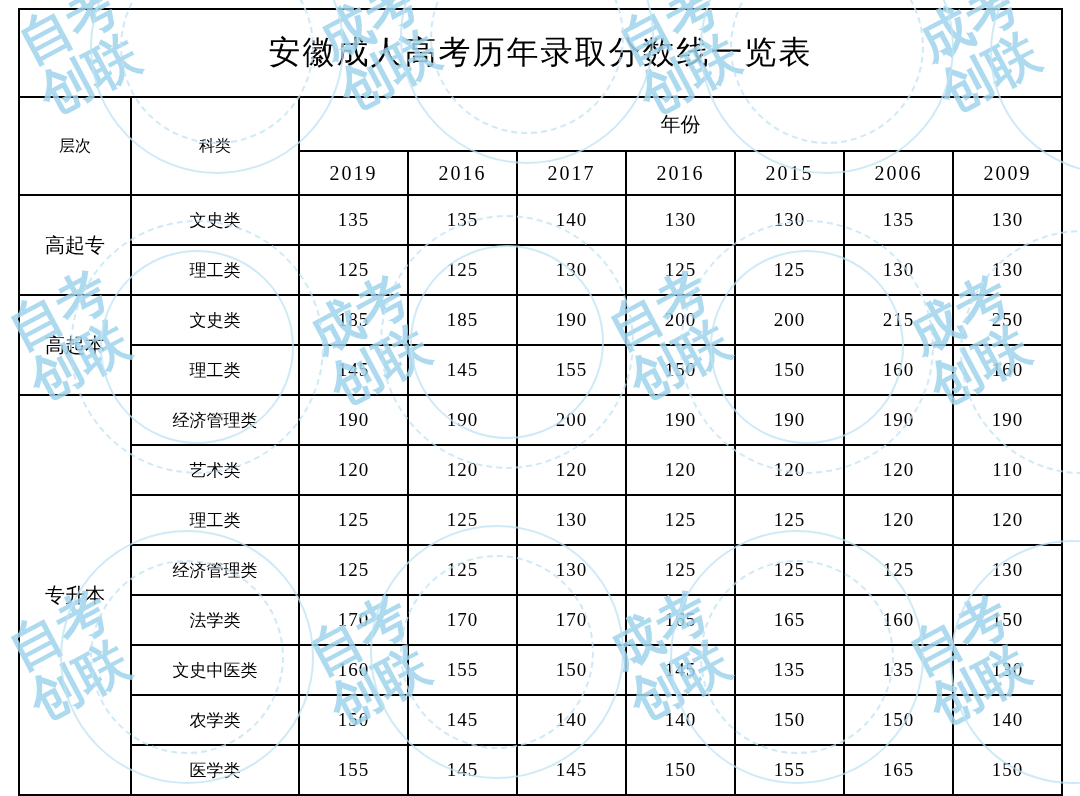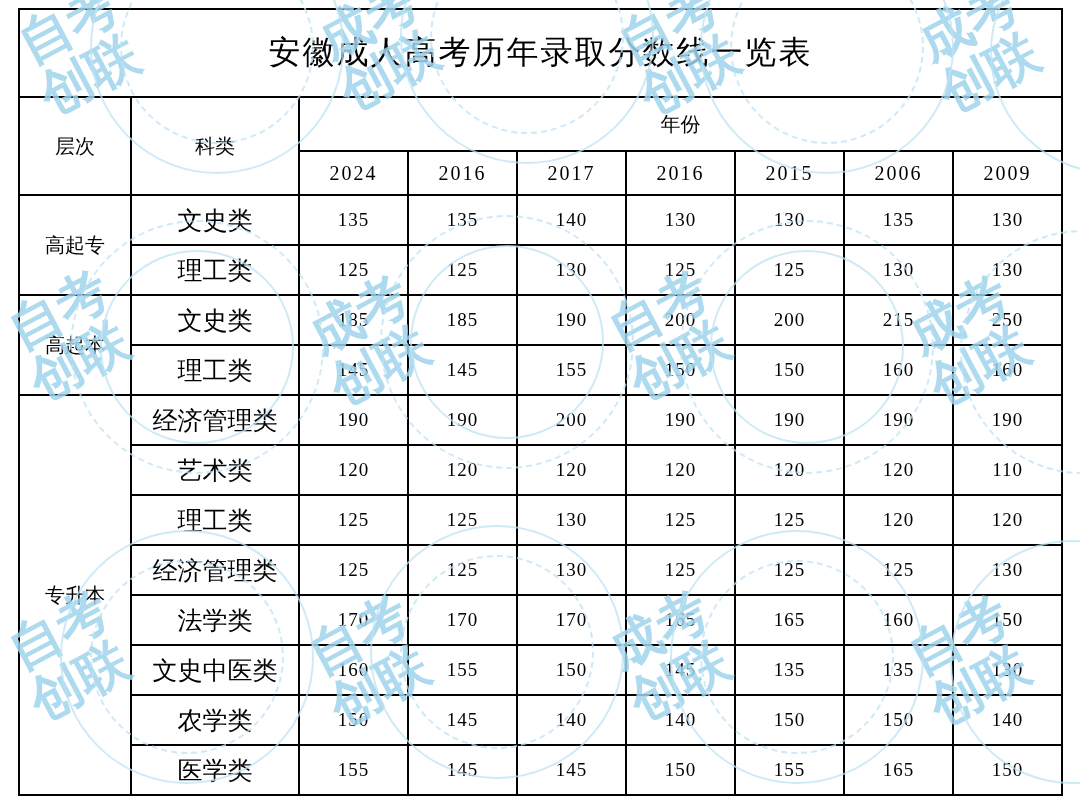--- a/index.html
+++ b/index.html
@@ -64,39 +64,39 @@
     padding: 0;
   }
   .title-cell {
     height: 86px;
     font-size: 32px;
     font-weight: 700;
     letter-spacing: 2px;
     color: #000;
   }
   .hdr-level, .hdr-subject {
-    font-size: 20px;
+    font-size: 16px;
     font-weight: 700;
     margin-top: 34px;
   }
   .hdr-year {
     font-size: 20px;
     height: 52px;
   }
   .hdr-yearnum {
     font-size: 20px;
     height: 42px;
     letter-spacing: 2px;
   }
   .level-cell {
     font-size: 20px;
     font-weight: 700;
   }
   .subject-cell {
-    font-size: 25px;
+    font-size: 17px;
   }
   .score-cell {
     font-size: 19px;
     letter-spacing: 1px;
   }
   tr.data-row td { height: 48px; }
 
   
   col.c-level   { width: 112px; }
   col.c-subject { width: 168px; }
@@ -169,21 +169,21 @@
     <tbody id="table-body">
       <tr>
         <td class="title-cell" colspan="9">安徽成人高考历年录取分数线一览表</td>
       </tr>
       <tr>
         <td class="hdr-level" rowspan="2">层次</td>
         <td class="hdr-subject" rowspan="2">科类</td>
         <td class="hdr-year" colspan="7">年份</td>
       </tr>
       <tr id="year-header-row">
-          <td class="hdr-yearnum">2024</td>
+          <td class="hdr-yearnum">2019</td>
           <td class="hdr-yearnum">2016</td>
           <td class="hdr-yearnum">2017</td>
           <td class="hdr-yearnum">2016</td>
           <td class="hdr-yearnum">2015</td>
           <td class="hdr-yearnum">2006</td>
           <td class="hdr-yearnum">2009</td>
         </tr>
     <tr class="data-row">
           <td class="level-cell" rowspan="2">高起专</td>
           <td class="subject-cell">文史类</td>

